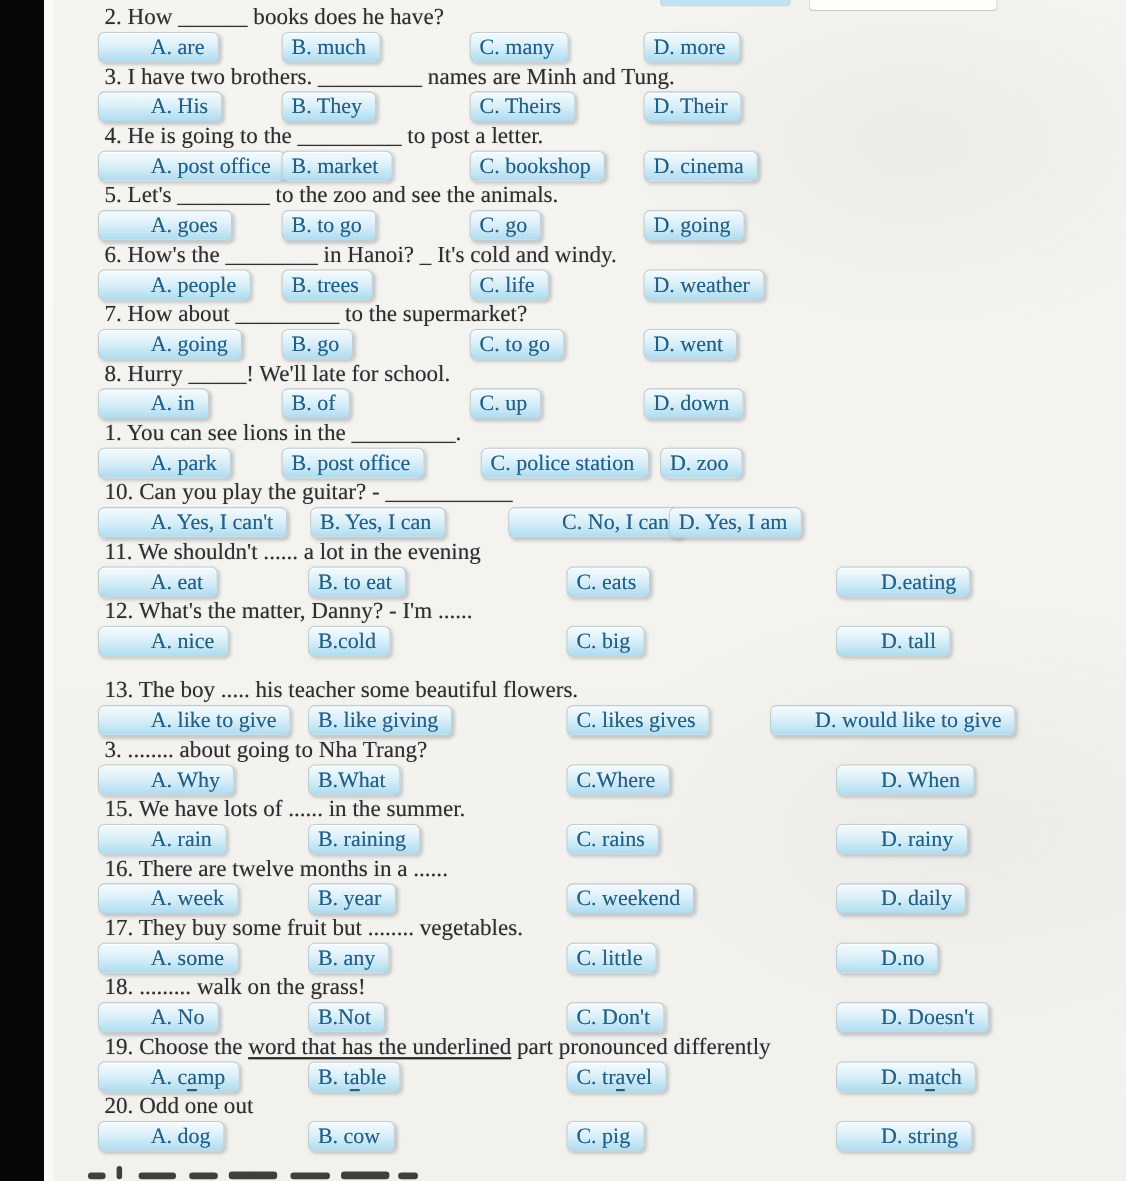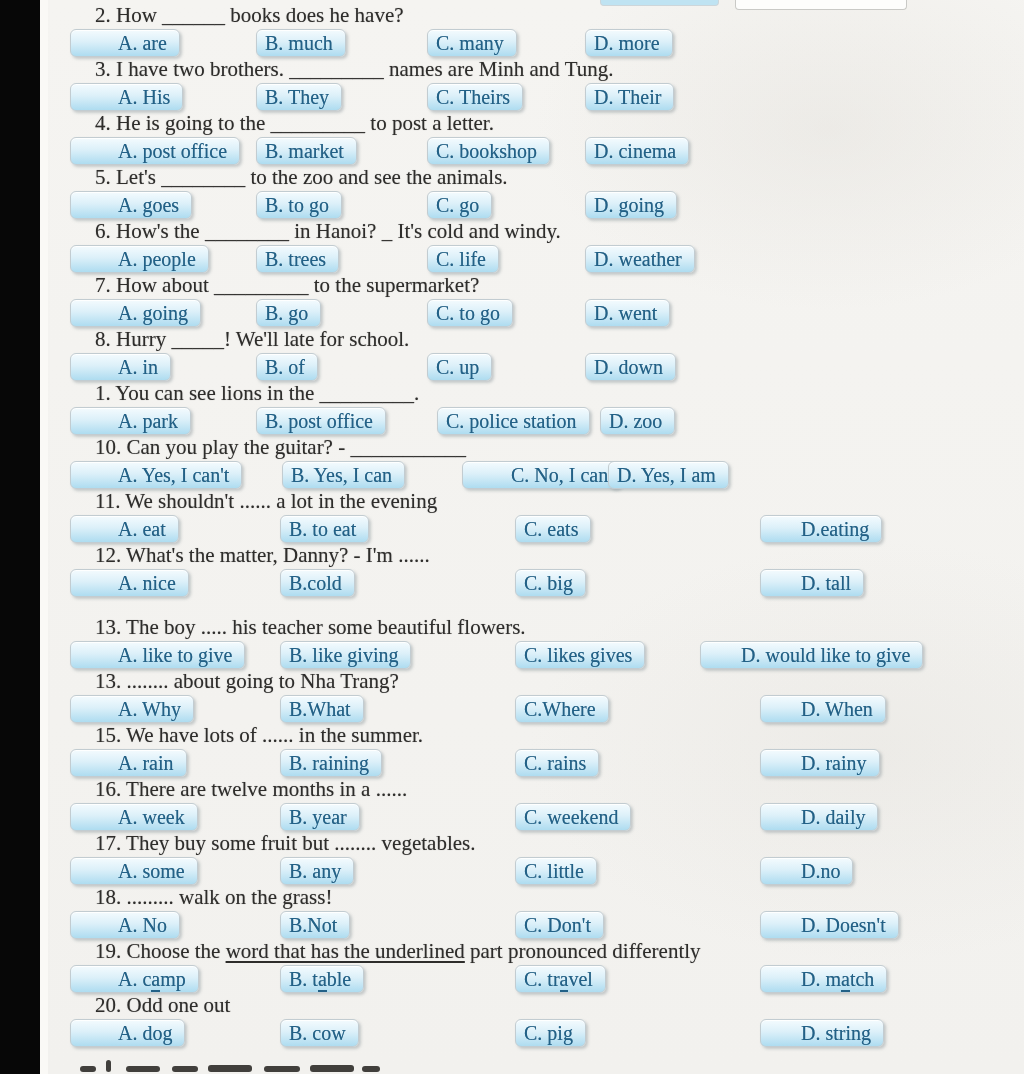--- a/index.html
+++ b/index.html
@@ -39,21 +39,21 @@
     padding:1px 12px 2px 8px;white-space:nowrap;
     font-size:20px;line-height:24px;color:#226187;
     background:linear-gradient(#f4fbfe 0%,#dcf0f9 45%,#aedcf0 100%);
     border:1px solid #c2ccd1;border-radius:6px;
     box-shadow:2px 2px 3px rgba(140,150,155,.45), inset 0 1px 0 rgba(255,255,255,.9);
     text-shadow:0 0 .6px rgba(30,80,110,.5);
     cursor:pointer;
   }
   .opt .ul{border-bottom:2px solid #226187;padding-bottom:0;}
   
-  .o0{left:70px;padding-left:47px;} .o1{left:256px;} .o2{left:427px;} .o3{left:585px;}
+  .o0{left:89px;padding-left:47px;} .o1{left:256px;} .o2{left:427px;} .o3{left:585px;}
   
   .wide .o1{left:280px;} .wide .o2{left:515px;} .wide .o3{left:760px;padding-left:40px;}
   
   .q-9 .o2{left:437px;} .q-9 .o3{left:600px;}
   .q-10 .o1{left:282px;} .q-10 .o2{left:462px;padding-left:48px;} .q-10 .o3{left:608px;}
   .q-13 .o3{left:700px;}
 </style>
 </head>
 <body>
 
@@ -166,21 +166,21 @@
     <div class="q-block q-13 wide gap">
       <div class="q-text">13. The boy ..... his teacher some beautiful flowers.</div>
       <div class="opts">
         <span class="opt o0">A. like to give</span>
         <span class="opt o1">B. like giving</span>
         <span class="opt o2">C. likes gives</span>
         <span class="opt o3">D. would like to give</span>
       </div>
     </div>
     <div class="q-block q-14 wide">
-      <div class="q-text">13. ........ about going to Nha Trang?</div>
+      <div class="q-text">3. ........ about going to Nha Trang?</div>
       <div class="opts">
         <span class="opt o0">A. Why</span>
         <span class="opt o1">B.What</span>
         <span class="opt o2">C.Where</span>
         <span class="opt o3">D. When</span>
       </div>
     </div>
     <div class="q-block q-15 wide">
       <div class="q-text">15. We have lots of ...... in the summer.</div>
       <div class="opts">

